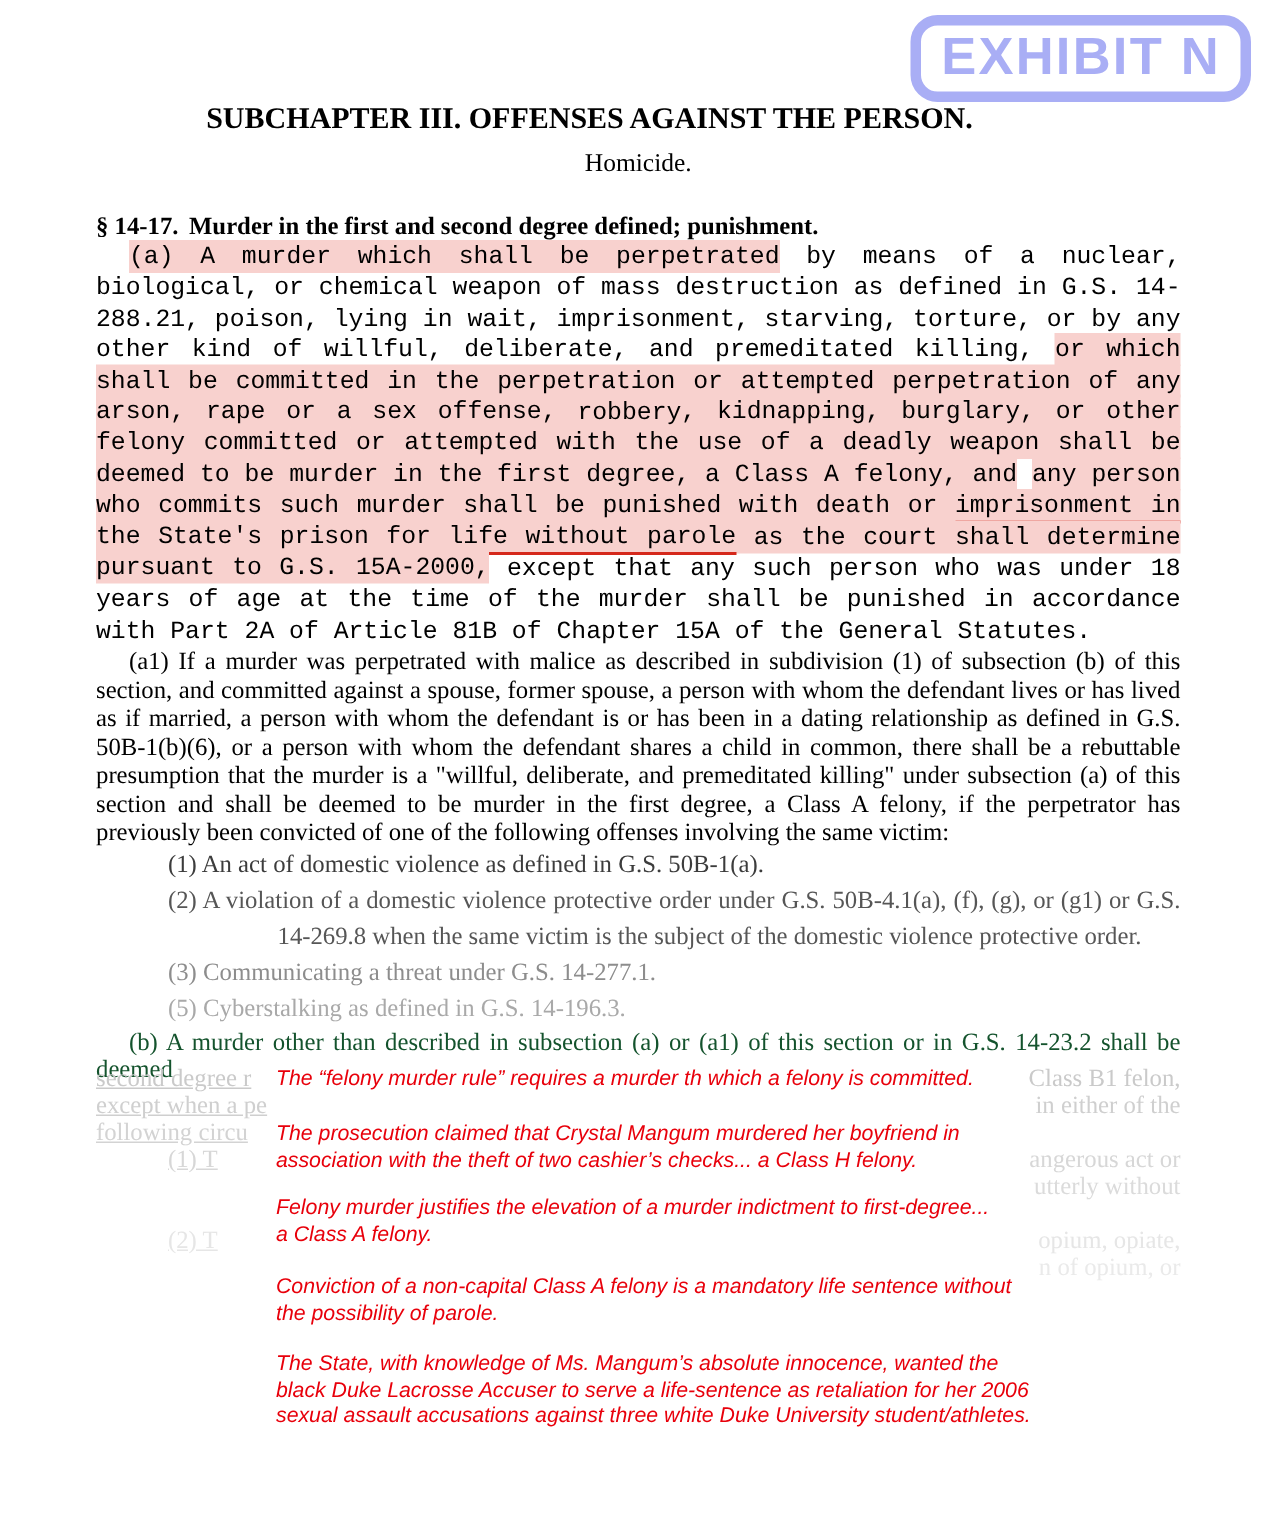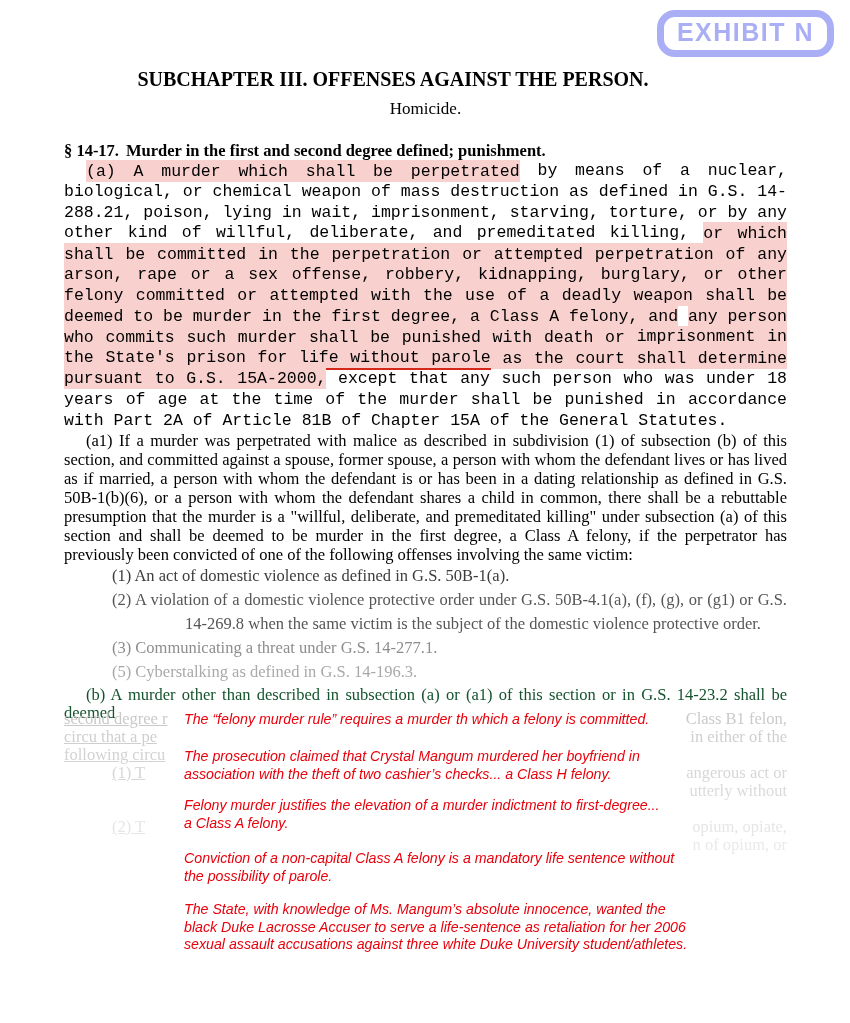--- a/index.html
+++ b/index.html
@@ -4,21 +4,21 @@
 <style>
   html,body{margin:0;padding:0;}
   body{width:850px;height:1023px;background:#ffffff;position:relative;overflow:hidden;
        font-family:"Liberation Serif","DejaVu Serif",serif;color:#000;}
   .page{position:absolute;inset:0;}
 
   
   .stamp{position:absolute;top:10px;right:16px;z-index:5;
          border:7px solid #a9aef5;border-radius:18px;padding:1px 13px 3px;
          font-family:"Liberation Sans","DejaVu Sans",sans-serif;
-         font-weight:bold;font-size:25px;letter-spacing:1.5px;color:#a9aef5;}
+         font-weight:bold;font-size:35px;letter-spacing:1.5px;color:#a9aef5;}
 
   
   .content{position:absolute;left:64px;top:0;width:723px;z-index:1;}
   .title{margin:69px 0 0;padding-right:65px;text-align:center;
          font-size:20px;font-weight:bold;line-height:21px;}
   .center-line{margin-top:21px;text-align:center;font-size:17px;line-height:21px;}
   .center-line.sub{margin-top:8px;}
   .section-heading{margin:21px 0 0;font-size:16.5px;font-weight:bold;line-height:21px;}
   .section-heading .num{margin-right:7px;}
   .para{margin:0;font-size:16.5px;text-align:justify;text-indent:22px;}
@@ -80,21 +80,21 @@
     </div>
   </div>
 
   <div class="faded-layer">
     <div class="bline">(b) A murder other than described in subsection (a) or (a1) of this section or in G.S. 14-23.2 shall be deemed</div>
     <div class="frow f0">
         <span class="fl">second degree r</span>
         <span class="fr">Class B1 felon,</span>
       </div>
     <div class="frow f1">
-        <span class="fl">circu that a pe</span>
+        <span class="fl">except when a pe</span>
         <span class="fr">in either of the</span>
       </div>
     <div class="frow f2">
         <span class="fl">following circu</span>
         <span class="fr"></span>
       </div>
     <div class="frow f3">
         <span class="fl ind">(1) T</span>
         <span class="fr">angerous act or</span>
       </div>

